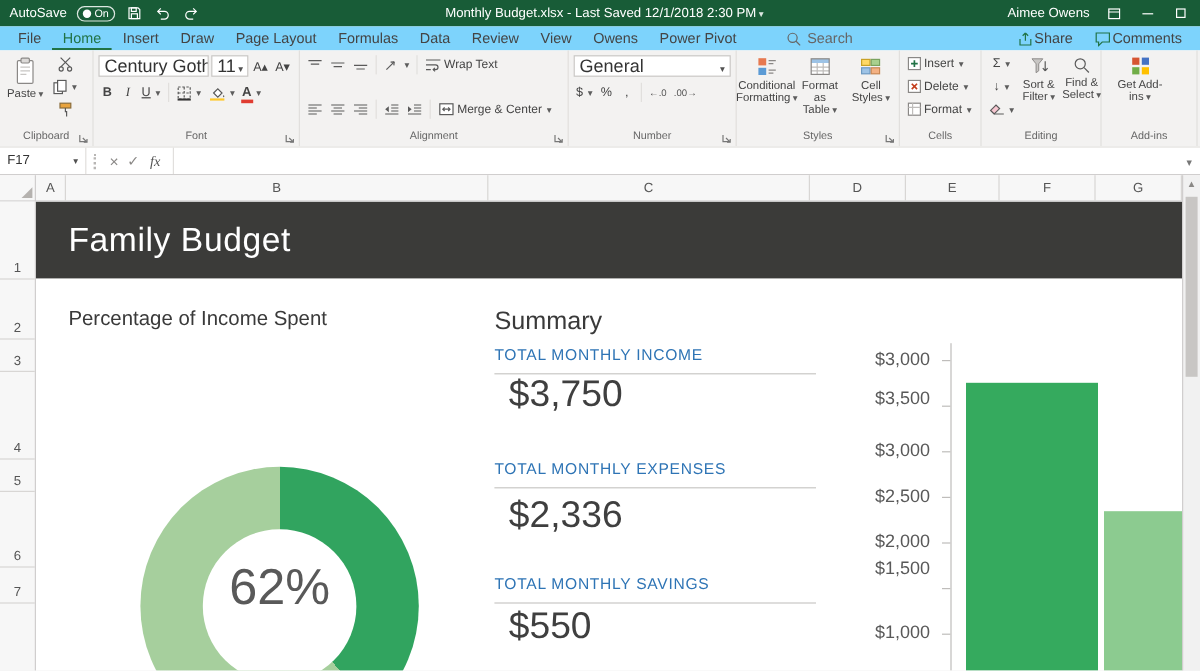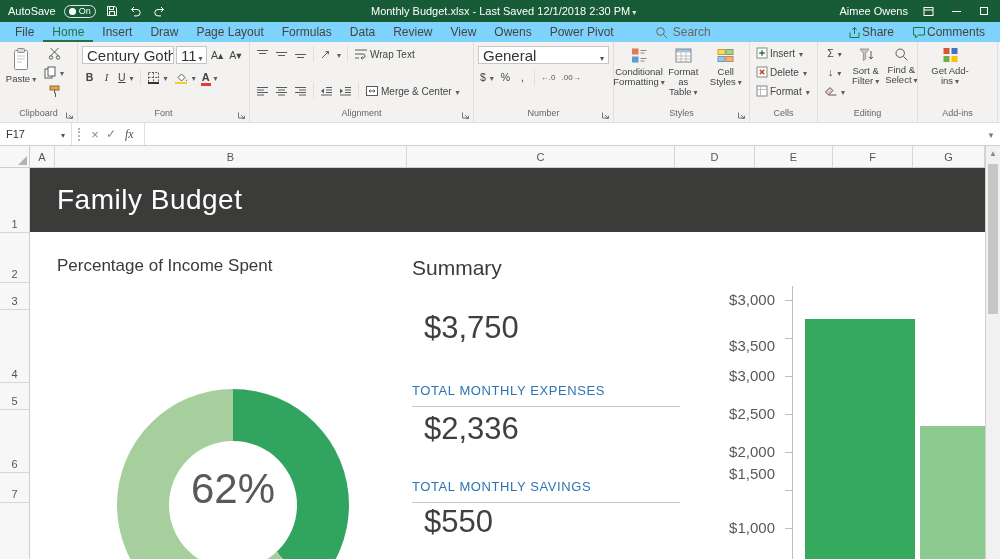--- a/index.html
+++ b/index.html
@@ -548,32 +548,33 @@
       <div class="rowhead" style="height:63px">6</div>
       <div class="rowhead" style="height:30px">7</div>
       <div class="rowhead" style="flex:1;border-bottom:none"></div>
     </div>
 
     <div class="content">
       <div class="banner">Family Budget</div>
       <div class="h-left">Percentage of Income Spent</div>
       <div class="h-summary">Summary</div>
 
+      <div class="sumlabel" style="top:120px">TOTAL MONTHLY INCOME</div>
       <div class="sumval" style="top:142px">$3,750</div>
       <div class="sumlabel" style="top:215px">TOTAL MONTHLY EXPENSES</div>
       <div class="sumval" style="top:243px">$2,336</div>
       <div class="sumlabel" style="top:311px">TOTAL MONTHLY SAVINGS</div>
       <div class="sumval" style="top:336px">$550</div>
 
       <div class="donut" style="background: conic-gradient(rgb(49, 164, 95) 0deg, rgb(49, 164, 95) 38%, rgb(166, 207, 157) 0deg);"></div>
       <div class="donut-label">62%</div>
 
       <div class="axis"></div>
       <div class="ytick" style="top:123px">$3,000</div>
-      <div class="ytick" style="top:169px">$3,500</div>
+      <div class="ytick" style="top:156px">$3,500</div>
       <div class="ytick" style="top:199px">$3,000</div>
       <div class="ytick" style="top:237px">$2,500</div>
       <div class="ytick" style="top:275px">$2,000</div>
       <div class="ytick" style="top:297px">$1,500</div>
       <div class="ytick" style="top:351px">$1,000</div>
       <div class="tickmark" style="top:132px"></div>
       <div class="tickmark" style="top:170px"></div>
       <div class="tickmark" style="top:208px"></div>
       <div class="tickmark" style="top:246px"></div>
       <div class="tickmark" style="top:284px"></div>

